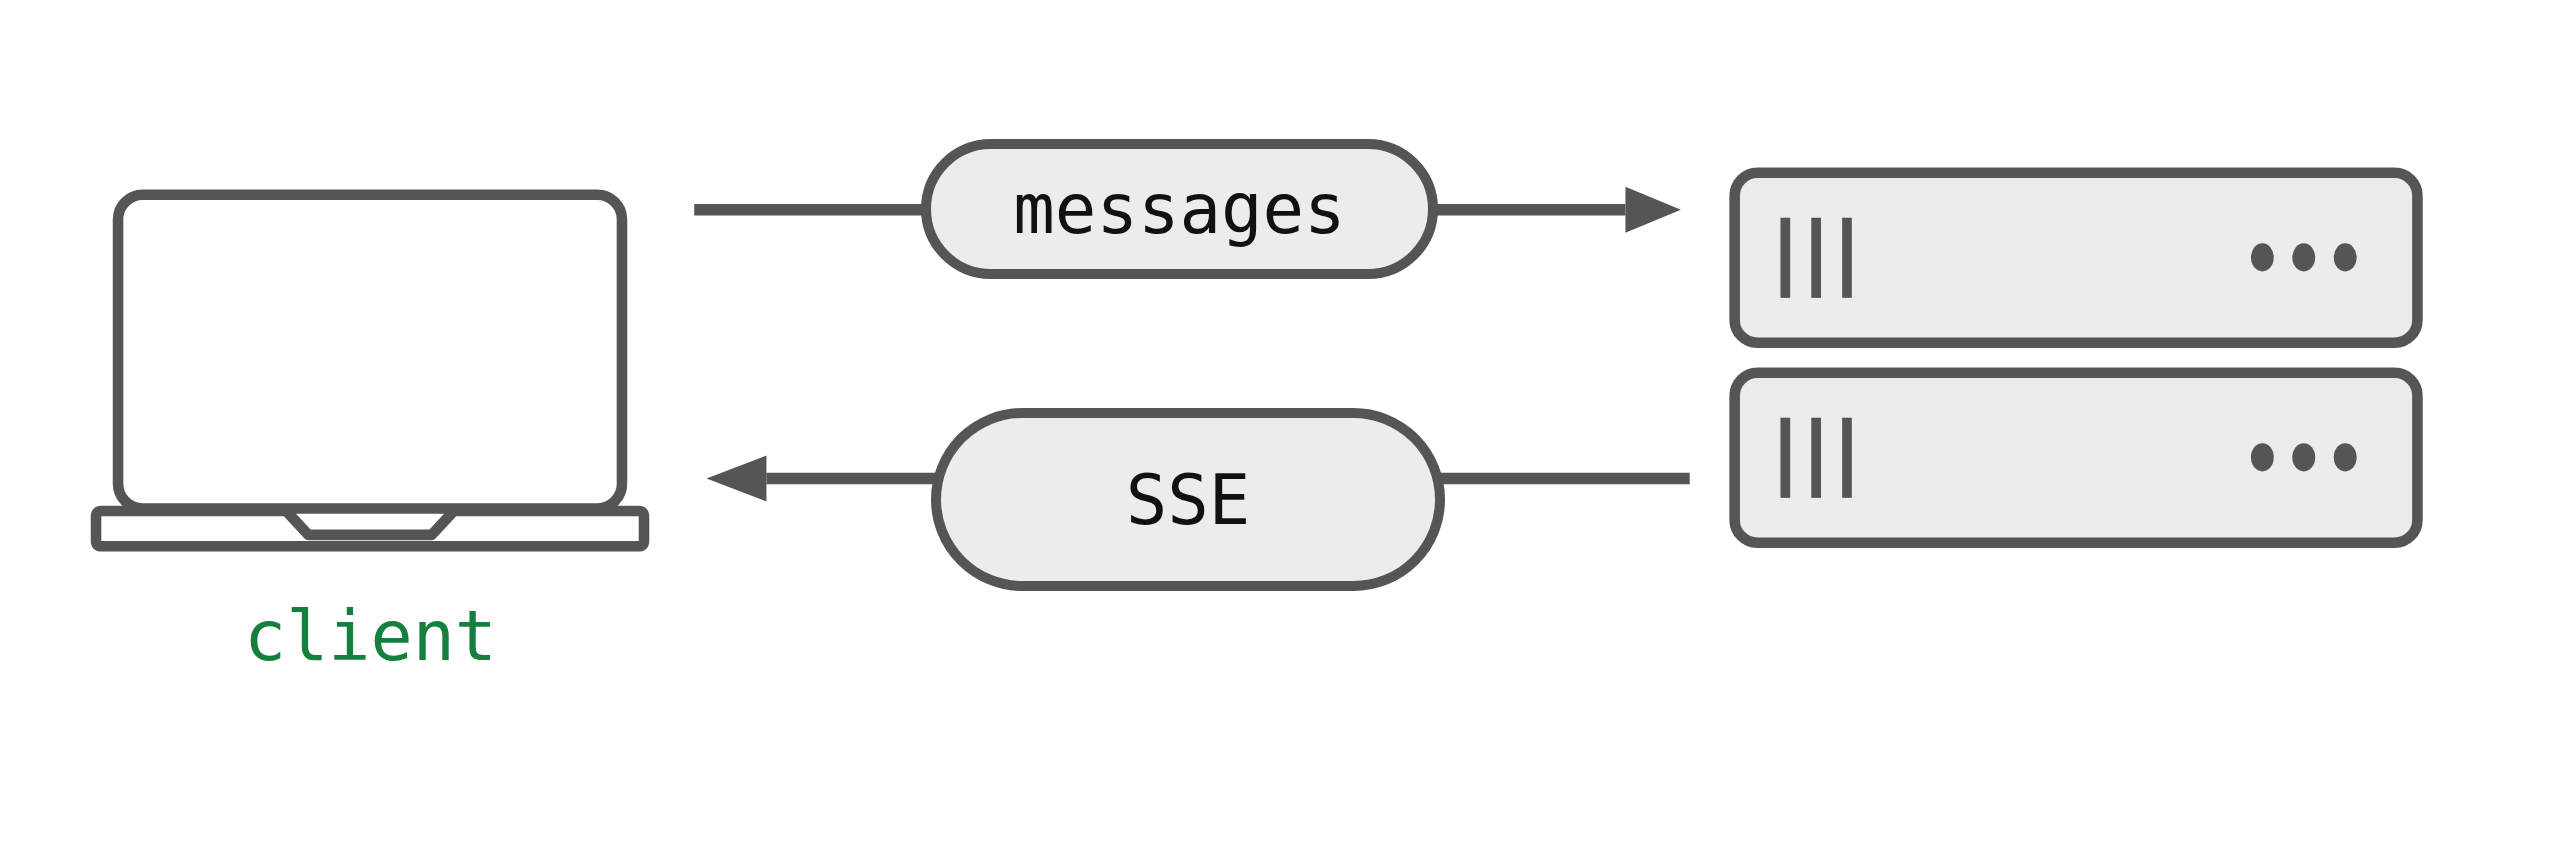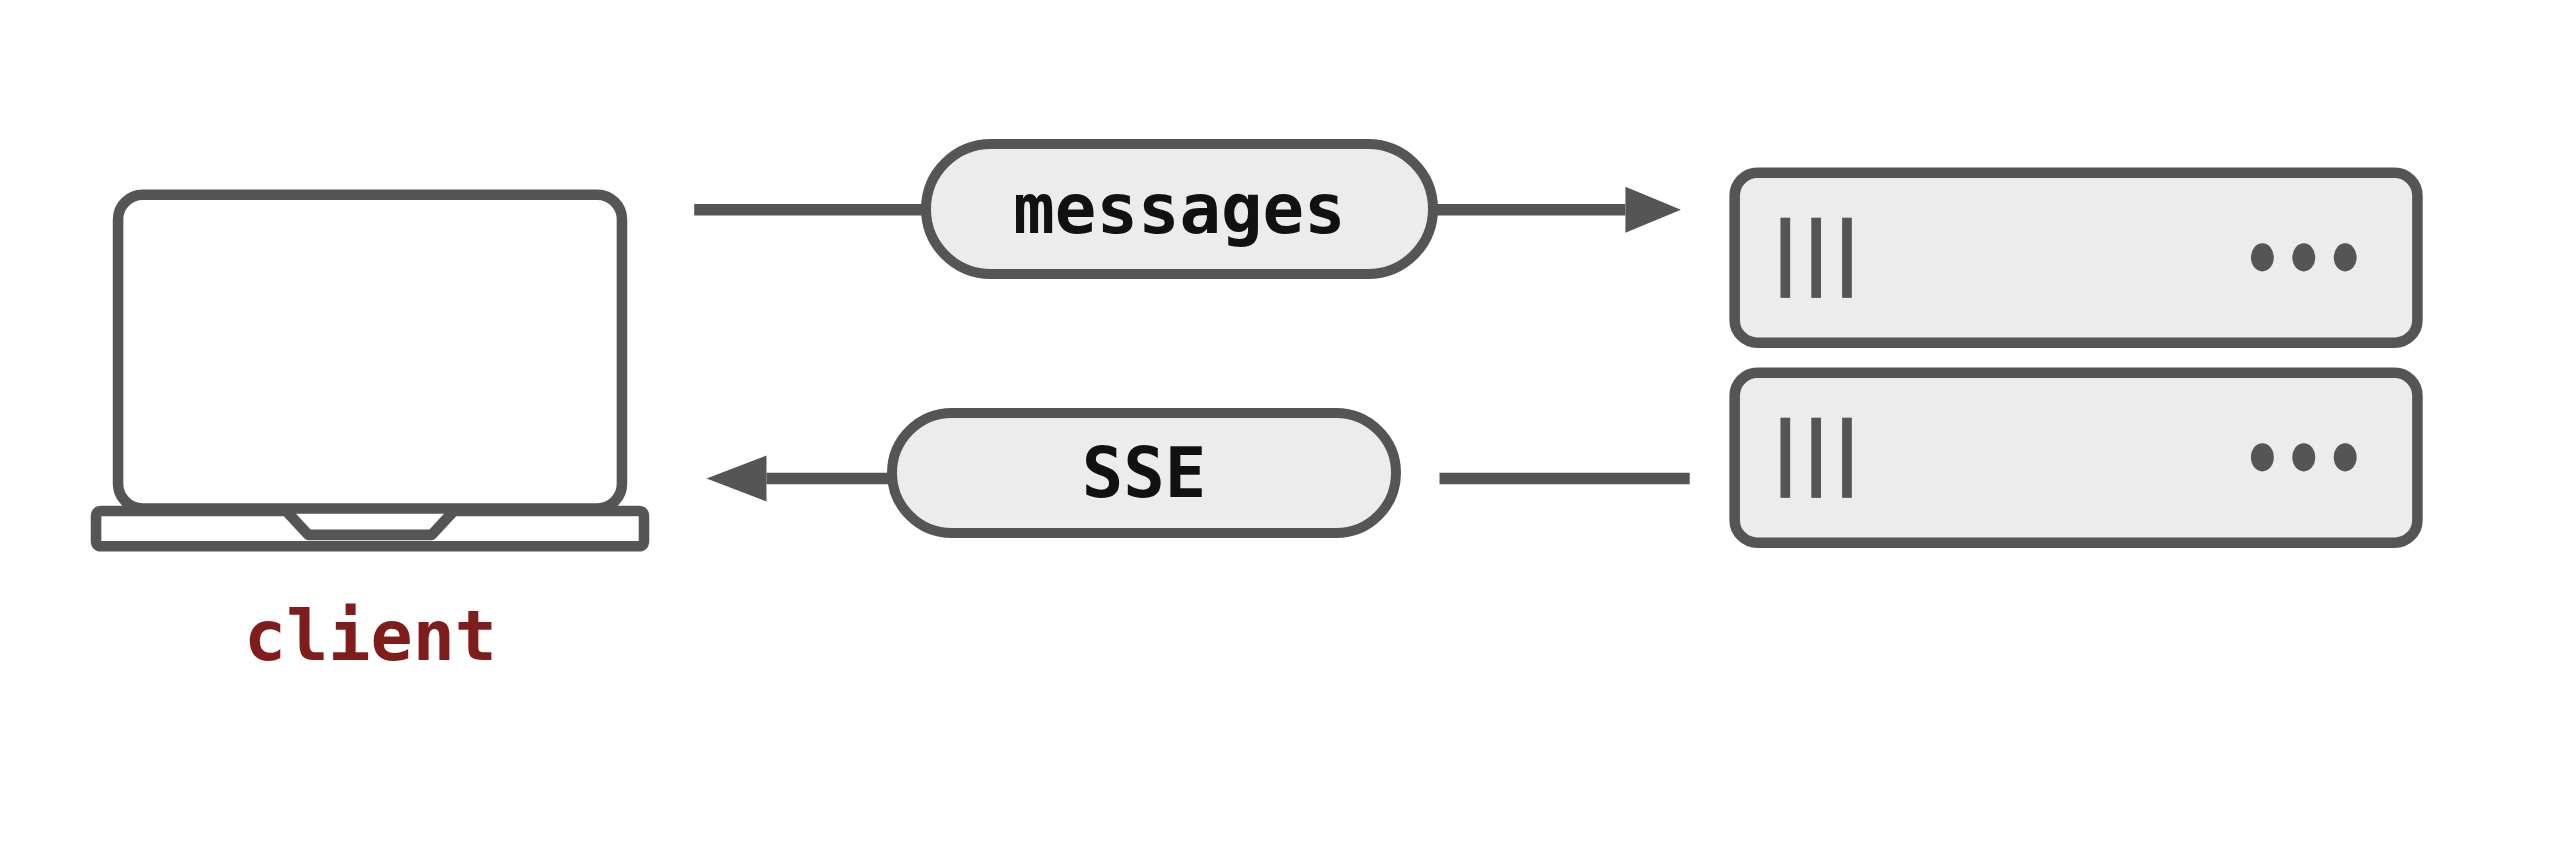--- a/index.html
+++ b/index.html
@@ -9,21 +9,20 @@
     width: 2576px;
     height: 853px;
     overflow: hidden;
     font-family: "DejaVu Sans Mono", "Liberation Mono", monospace;
   }
   .diagram {
     position: relative;
     width: 2576px;
     height: 853px;
     background: #ffffff;
-    font-weight: bold;
   }
   .diagram-svg {
     position: absolute;
     left: 0;
     top: 0;
     width: 2576px;
     height: 853px;
   }
   .pill {
     position: absolute;
@@ -38,33 +37,33 @@
     color: #111111;
     letter-spacing: 0px;
   }
   .pill-messages {
     left: 921px;
     top: 139px;
     width: 517px;
     height: 140px;
   }
   .pill-sse {
-    left: 887px;
+    left: 931px;
     top: 408px;
     width: 514px;
-    height: 130px;
+    height: 183px;
     align-items: center;
   }
   .node-label {
     position: absolute;
     width: 529px;
     text-align: center;
     font-size: 70px;
     line-height: 88px;
-    color: #7f1d1d;
+    color: #15803d;
   }
   .label-client {
     left: 106px;
     top: 592px;
   }
   .label-server {
     left: 1811px;
     top: 592px;
   }
 </style>

